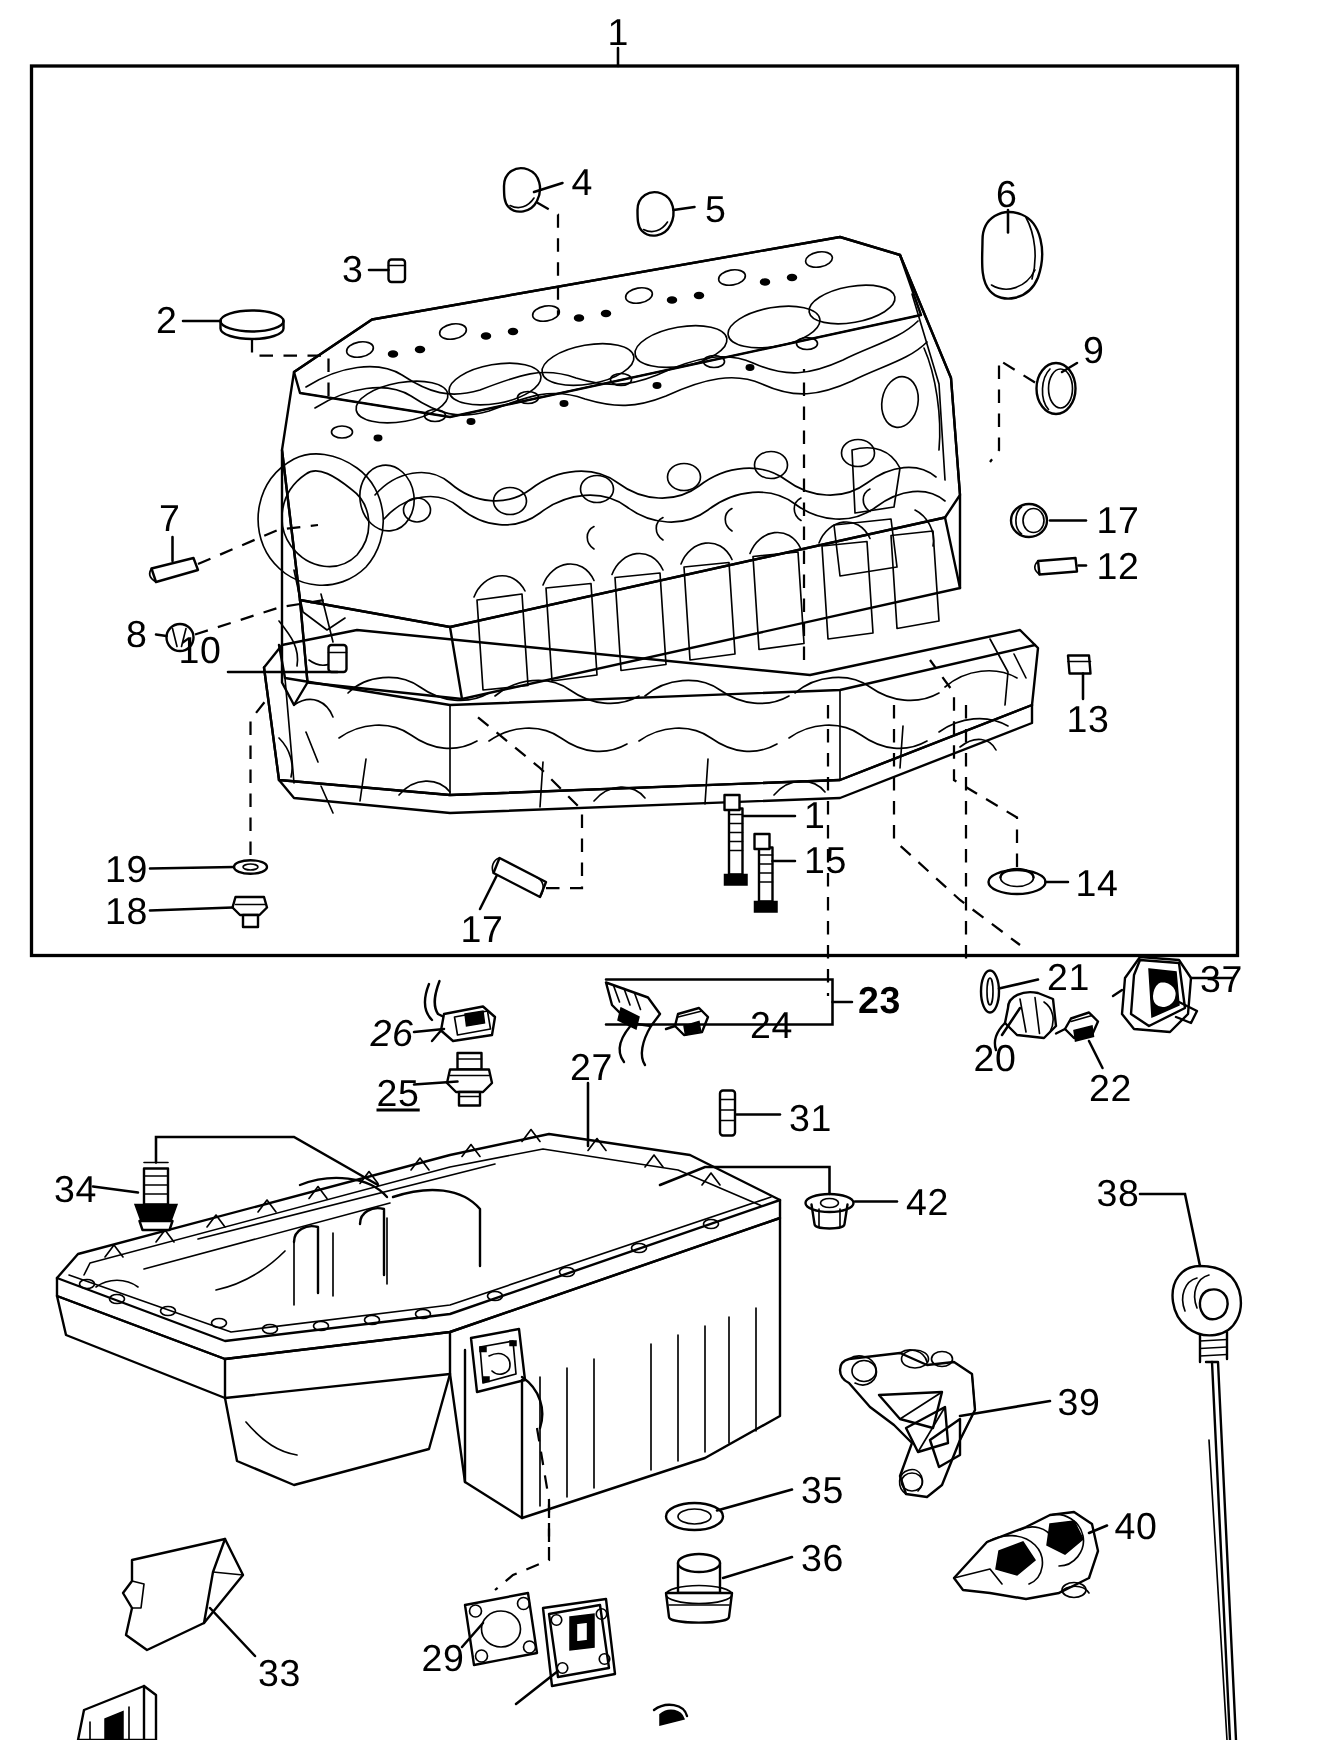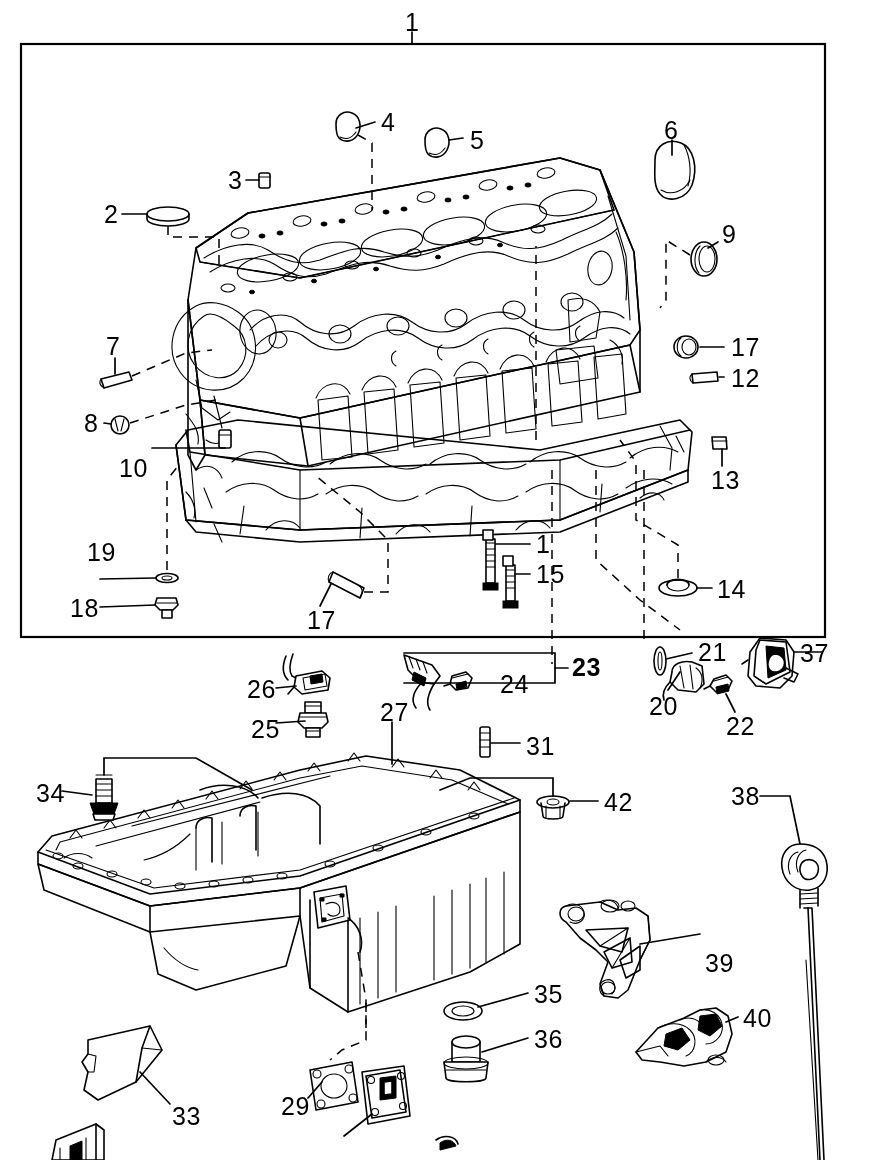--- a/index.html
+++ b/index.html
@@ -689,44 +689,44 @@
 
   <div class="callout" style="left:405px;top:10px;">1</div>
   <div class="callout" style="left:104px;top:202px;">2</div>
   <div class="callout" style="left:228px;top:168px;">3</div>
   <div class="callout" style="left:381px;top:110px;">4</div>
   <div class="callout" style="left:470px;top:128px;">5</div>
   <div class="callout" style="left:664px;top:118px;">6</div>
   <div class="callout" style="left:106px;top:334px;">7</div>
   <div class="callout" style="left:84px;top:411px;">8</div>
   <div class="callout" style="left:722px;top:222px;">9</div>
-  <div class="callout" style="left:119px;top:456px;">10</div>
+  <div class="callout" style="left:119px;top:422px;">10</div>
   <div class="callout" style="left:731px;top:335px;">17</div>
   <div class="callout" style="left:731px;top:366px;">12</div>
   <div class="callout" style="left:711px;top:468px;">13</div>
   <div class="callout" style="left:717px;top:577px;">14</div>
   <div class="callout" style="left:536px;top:562px;">15</div>
   <div class="callout" style="left:536px;top:532px;">1</div>
   <div class="callout" style="left:307px;top:608px;">17</div>
   <div class="callout" style="left:70px;top:596px;">18</div>
-  <div class="callout" style="left:70px;top:540px;margin-left:17px;">19</div>
+  <div class="callout" style="left:70px;top:568px;">19</div>
   <div class="callout" style="left:649px;top:694px;">20</div>
   <div class="callout" style="left:698px;top:640px;">21</div>
   <div class="callout" style="left:726px;top:714px;">22</div>
   <div class="callout" style="left:572px;top:655px;font-weight:bold;">23</div>
   <div class="callout" style="left:500px;top:672px;">24</div>
-  <div class="callout" style="left:251px;top:717px;">25</div>
-  <div class="callout" style="left:247px;top:677px;">26</div>
+  <div class="callout" style="left:251px;top:717px;text-decoration:underline;">25</div>
+  <div class="callout" style="left:247px;top:677px;font-style:italic;">26</div>
   <div class="callout" style="left:380px;top:700px;">27</div>
   <div class="callout" style="left:281px;top:1094px;">29</div>
   <div class="callout" style="left:316px;top:1133px;margin-top:36px;">30</div>
   <div class="callout" style="left:526px;top:734px;">31</div>
   <div class="callout" style="left:604px;top:790px;">42</div>
   <div class="callout" style="left:172px;top:1104px;">33</div>
   <div class="callout" style="left:36px;top:781px;">34</div>
   <div class="callout" style="left:534px;top:982px;">35</div>
   <div class="callout" style="left:534px;top:1027px;">36</div>
   <div class="callout" style="left:800px;top:641px;">37</div>
   <div class="callout" style="left:731px;top:784px;text-align:right;">38</div>
-  <div class="callout" style="left:705px;top:923px;margin-top:28px;">39</div>
+  <div class="callout" style="left:705px;top:923px;">39</div>
   <div class="callout" style="left:743px;top:1006px;">40</div>
 
 </div>
 
 </body></html>

